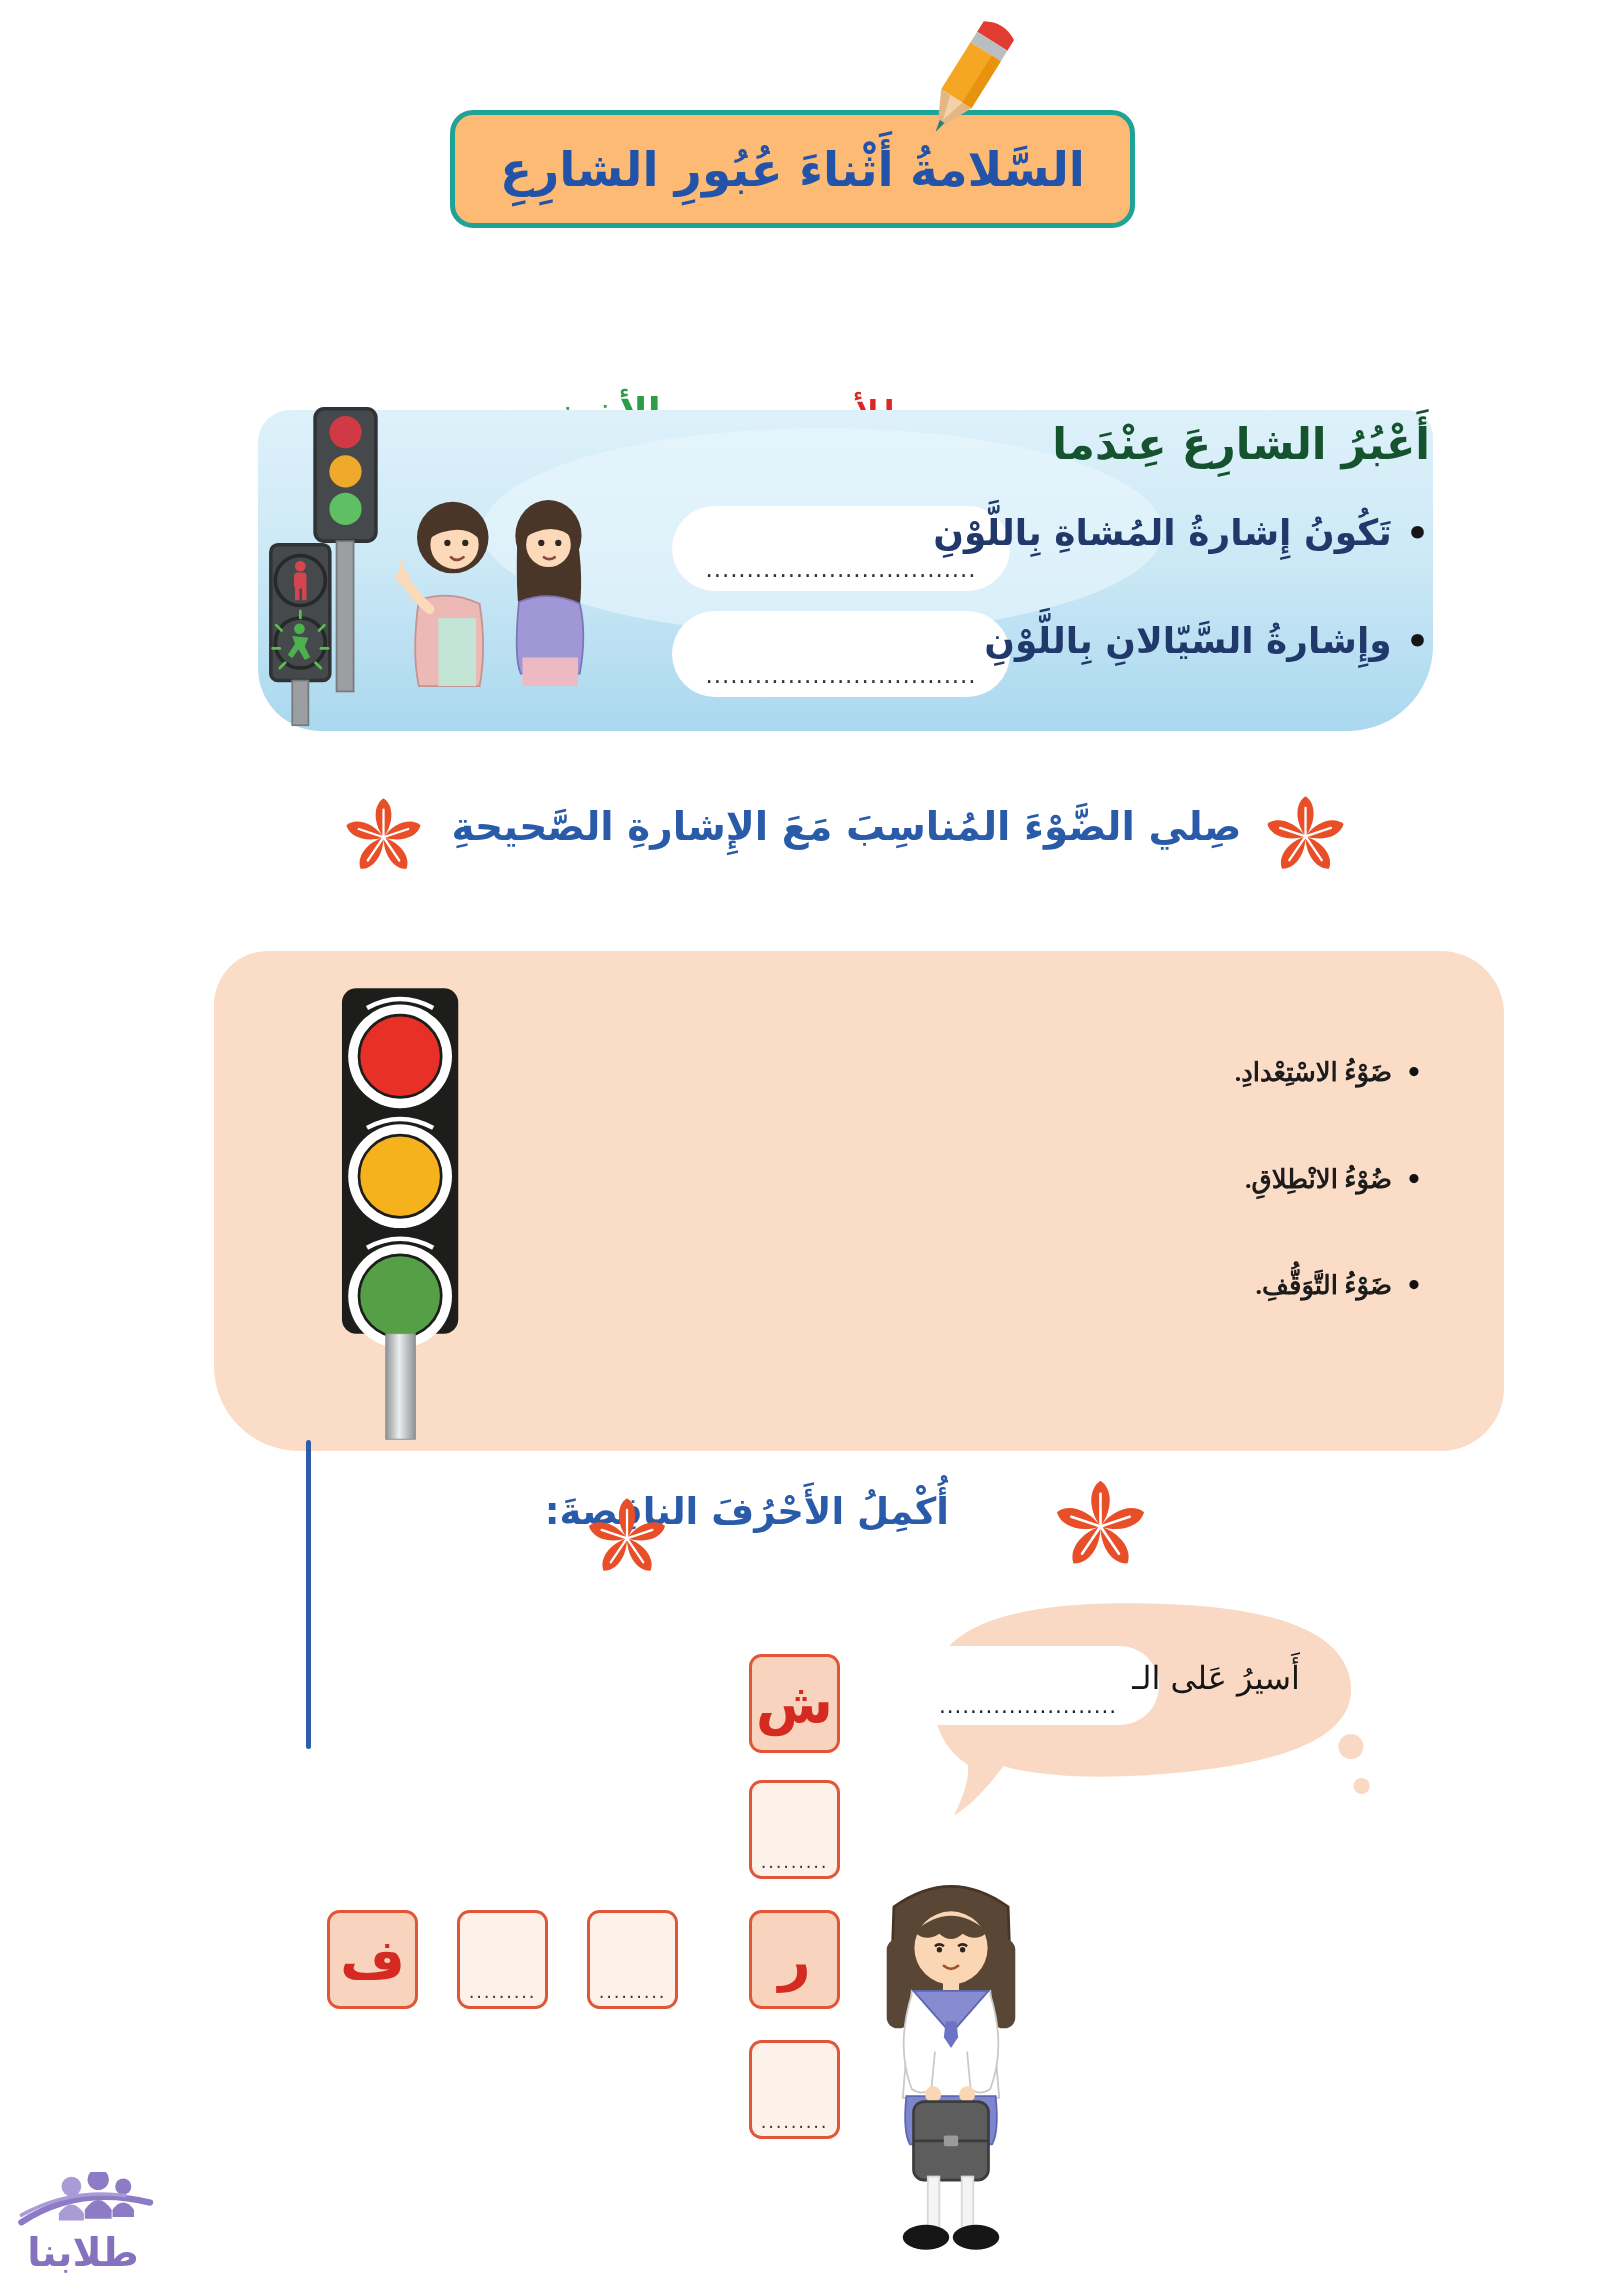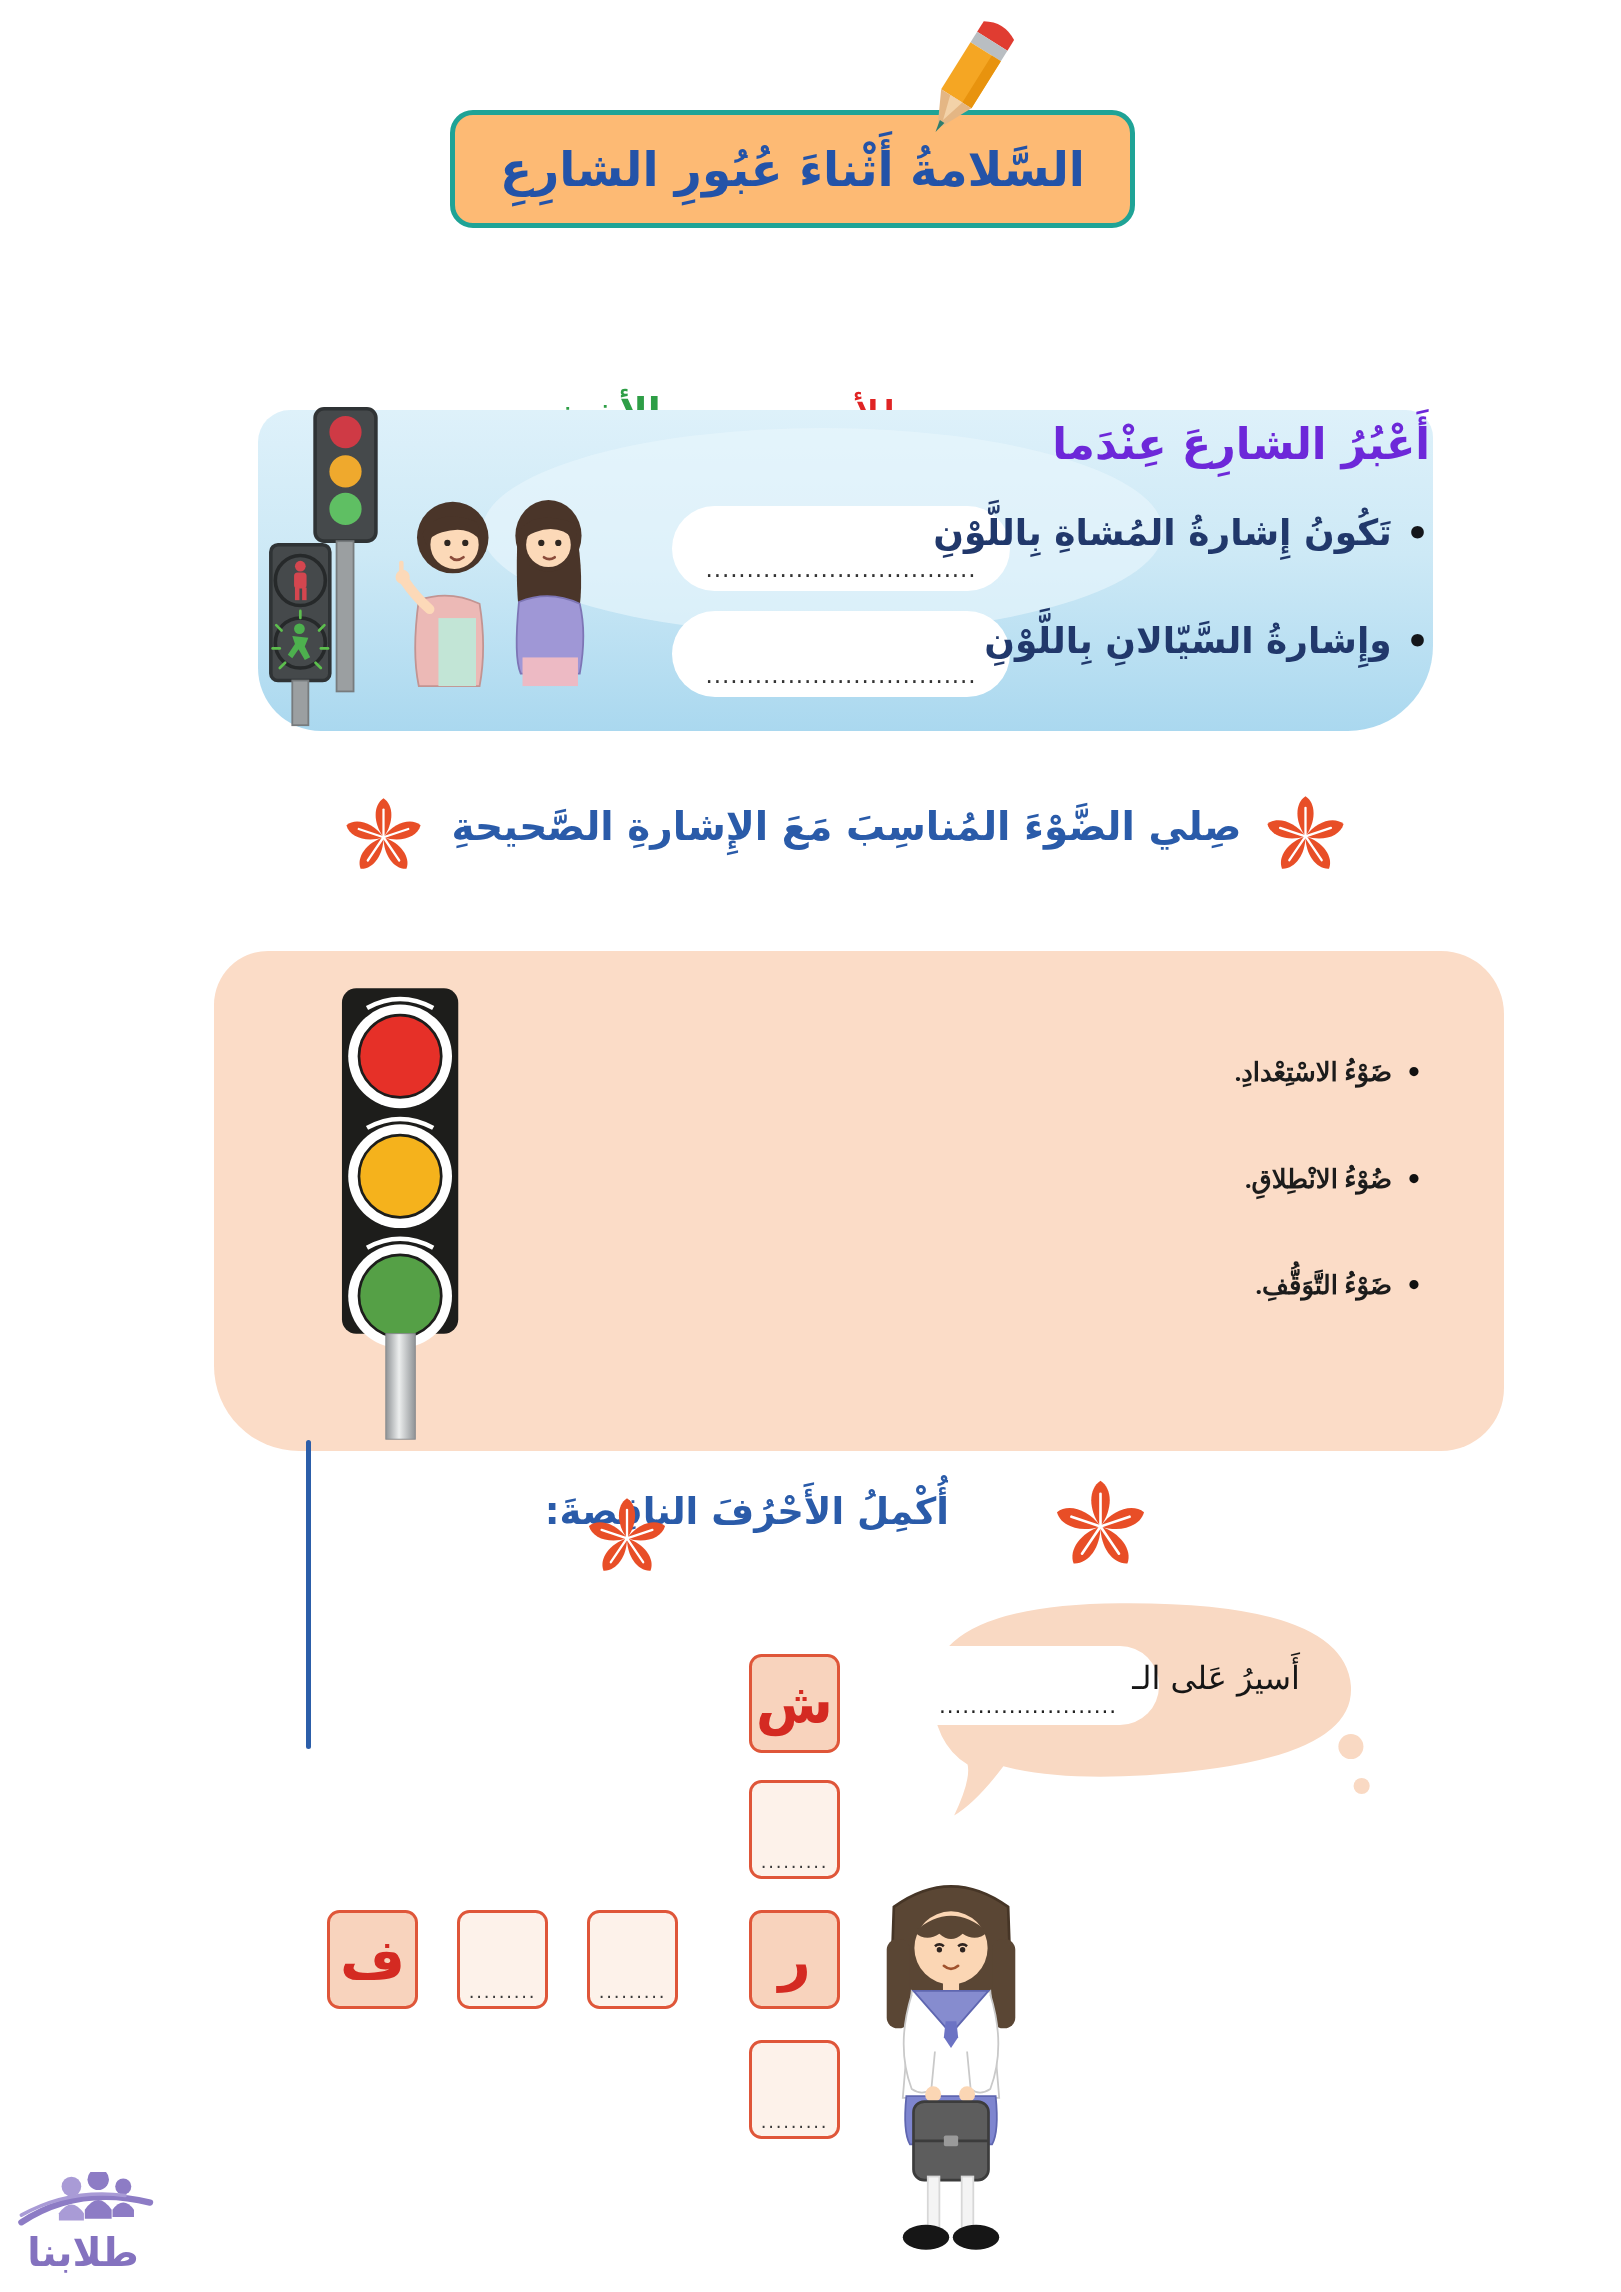--- a/index.html
+++ b/index.html
@@ -18,21 +18,21 @@
   .hand{font-weight:bold;font-size:38px;padding-bottom:7.2px;text-align:center;margin-top:26px;}
   .hand.green{left:519px;top:364px;width:154px;color:#2e9e46;border-bottom:6.3px solid #2e9e46;}
   .hand.red{left:777px;top:367px;width:133px;color:#e02424;border-bottom:6.3px solid #e02424;font-family:Liberation Mono, monospace;}
 
   
   .blue-box{left:258px;top:410px;width:1175px;height:321px;
     border-radius:32px 27px 85px 63px;
     background:linear-gradient(180deg,#def1fa 0%,#cde9f6 45%,#aad8ef 100%);}
   .blue-blob{left:224px;top:18px;width:681px;height:206px;border-radius:50%;
     background:#e8f6fc;opacity:.65;}
-  .crossing-heading{right:192px;top:419px;font-size:43px;font-weight:bold;color:#6d28d9;white-space:nowrap;}
+  .crossing-heading{right:192px;top:419px;font-size:43px;font-weight:bold;color:#14532d;white-space:nowrap;}
   .pill{background:#fff;border-radius:45px;}
   .pill.p1{left:672px;top:506px;width:338px;height:85px;}
   .pill.p2{left:672px;top:611px;width:338px;height:86px;}
   .pill .dots{position:absolute;left:0;right:0;bottom:9px;text-align:center;font-size:23px;
     letter-spacing:0.9px;color:#333;overflow:hidden;white-space:nowrap;}
   .cross-bullet{position:absolute;right:193px;display:flex;direction:rtl;gap:14.3px;align-items:flex-start;
     color:#21386b;font-size:36px;font-weight:bold;white-space:nowrap;margin-left:28px;}
   .cross-bullet::before{content:"•";color:#14161a;font-size:36px;line-height:1.2;}
   .cb1{top:512px;} .cb2{top:620px;}
 

